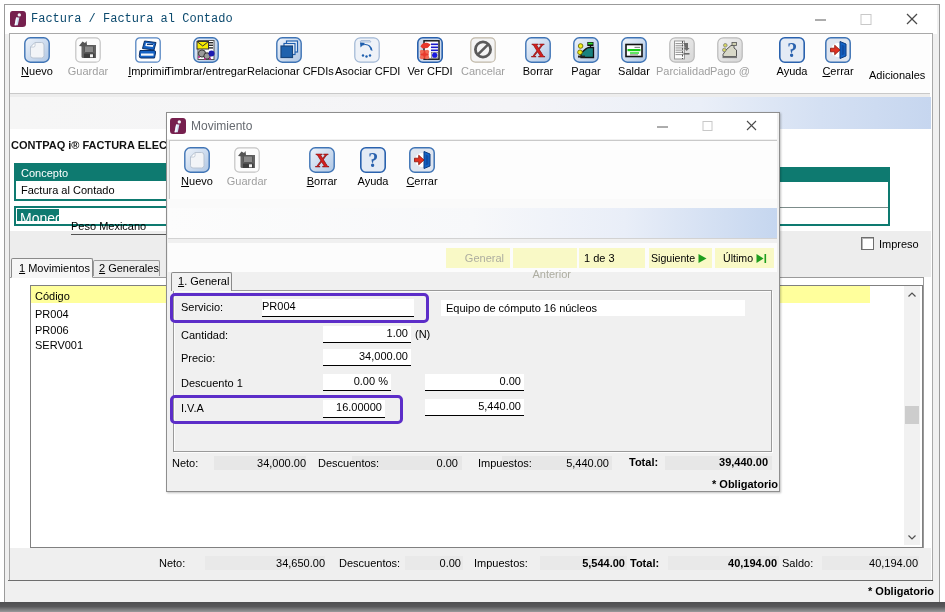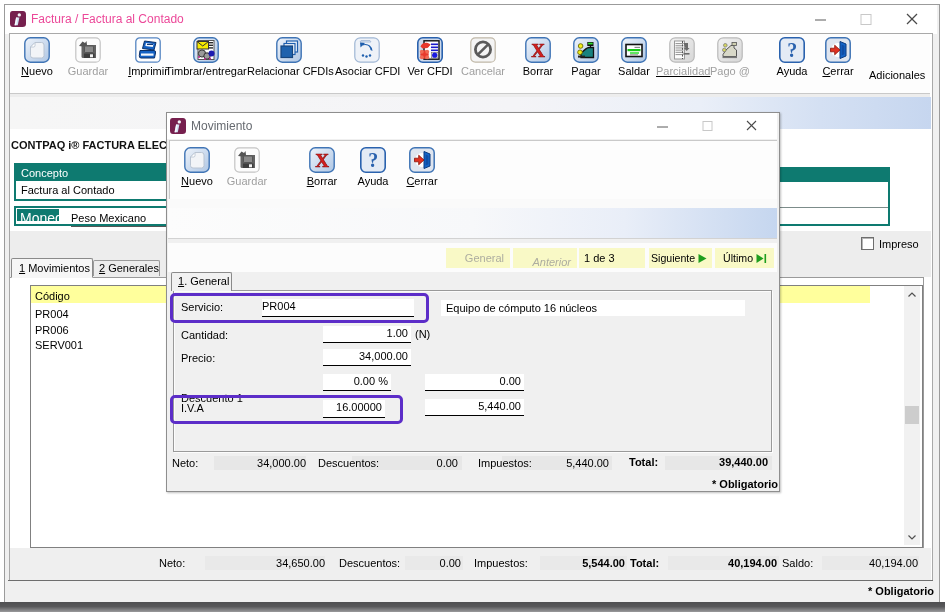--- a/index.html
+++ b/index.html
@@ -25,21 +25,21 @@
 <div class="abs" id="winframe" style="left:4px;top:4px;width:934px;height:598px;border:1px solid #9b9b9b;background:#f0f0f0;"></div>
 
 <div class="abs" style="left:5px;top:5px;width:932px;height:29px;background:#ffffff;"></div>
 
 <svg class="abs" style="left:10px;top:11px" width="16" height="16" viewBox="0 0 16 16">
  <path d="M2.5 0 H13 Q16 0 16 3.5 V13 Q16 16 12.5 16 H3 Q0 16 0 12.5 V3 Q0 0 2.5 0 Z" fill="#76204e"></path>
  <circle cx="9.3" cy="3.9" r="1.7" fill="#f2f2f6"></circle>
  <path d="M6.1 6.6 L9.4 6.6 L7.8 14.2 L4.6 14.2 Z" fill="#cfe0f2"></path>
  <path d="M6.1 6.6 L7.6 6.6 L6.2 14.2 L4.6 14.2 Z" fill="#f8fbff"></path>
 </svg>
-<div class="abs" style="left:31px;top:12px;font-size:12px;color:#ec4899;">Factura / Factura al Contado</div>
+<div class="abs" style="left:31px;top:12px;font-size:12px;color:#0c4a6e;font-family:Liberation Mono, monospace;">Factura / Factura al Contado</div>
 
 <svg class="abs" style="left:813px;top:10px" width="115" height="18" viewBox="0 0 115 18">
  <line x1="2" y1="10" x2="13" y2="10" stroke="#5a5a5a" stroke-width="1"></line>
  <rect x="48" y="4.5" width="10" height="10" fill="none" stroke="#c8c8c8" stroke-width="1"></rect>
  <line x1="94" y1="4" x2="104" y2="14" stroke="#4a4a4a" stroke-width="1.2"></line>
  <line x1="104" y1="4" x2="94" y2="14" stroke="#4a4a4a" stroke-width="1.2"></line>
 </svg>
 
 <div class="abs" style="left:9px;top:33px;width:922px;height:568px;border:1px solid #a9a9a9;border-bottom:none;background:#ffffff;"></div>
 
@@ -194,21 +194,21 @@
 <rect x="0.8" y="0.8" width="24.4" height="24.4" rx="5.5" fill="url(#bg1)" stroke="#3f74b5" stroke-width="1.4"></rect>
 <rect x="5" y="7.5" width="16" height="12" fill="#ffffff" stroke="#111" stroke-width="1.6"></rect>
 <rect x="13.5" y="9.8" width="5.5" height="1.2" fill="#8a8a8a"></rect>
 <rect x="6.5" y="12" width="13" height="2.2" fill="#16c816"></rect>
 <rect x="9" y="15.2" width="9" height="1.6" fill="#3ae03a"></rect>
 <rect x="9" y="17.3" width="8" height="1" fill="#8a8a8a"></rect>
 </svg>
       <div class="tlb">Saldar</div>
     </div>
 
-<div class="tb" style="left:656px;top:37px;width:52px;text-decoration:underline;">
+<div class="tb" style="left:656px;top:37px;width:52px;">
 <svg width="26" height="26" viewBox="0 0 26 26">
 <rect x="0.8" y="0.8" width="24.4" height="24.4" rx="5.5" fill="url(#bg2)" stroke="#b9b9b9" stroke-width="1.2"></rect>
 <rect x="5.5" y="4" width="10" height="18" fill="#fcfcfc" stroke="#999"></rect>
 <g fill="#9a9a9a">
 <rect x="6.5" y="6" width="8" height="1.1"></rect>
           <rect x="6.5" y="8.2" width="8" height="1.1"></rect>
 <rect x="6.5" y="10.4" width="8" height="1.1"></rect>
           <rect x="6.5" y="12.6" width="8" height="1.1"></rect>
 <rect x="6.5" y="14.8" width="8" height="1.1"></rect>
           <rect x="6.5" y="17" width="8" height="1.1"></rect>
@@ -259,21 +259,21 @@
 
 <div class="abs" style="left:14px;top:163px;width:740px;height:34px;border:2px solid #0e7a70;background:#fff;">
   <div class="abs" style="left:0;top:0;width:100%;height:16px;background:#0e7a70;"></div>
   <div class="abs" style="left:5px;top:2px;font-size:11px;color:#fff;">Concepto</div>
   <div class="abs t11" style="left:5px;top:19px;">Factura al Contado</div>
 </div>
 
 <div class="abs" style="left:14px;top:206px;width:740px;height:16px;border:2px solid #0e7a70;background:#fff;">
   <div class="abs" style="left:1px;top:1px;width:42px;height:12px;background:#0e7a70;"></div>
   <div class="abs" style="left:4px;top:2px;font-size:14px;color:#fff;text-align:center;">Moneda</div>
-  <div class="abs t11" style="left:55px;top:4px;border-bottom:1px solid #555;padding:0 4px 1px 0;">Peso Mexicano&nbsp;&nbsp;&nbsp;&nbsp;&nbsp;&nbsp;&nbsp;&nbsp;&nbsp;&nbsp;&nbsp;</div>
+  <div class="abs t11" style="left:55px;top:12px;border-bottom:1px solid #555;padding:0 4px 1px 0;">Peso Mexicano&nbsp;&nbsp;&nbsp;&nbsp;&nbsp;&nbsp;&nbsp;&nbsp;&nbsp;&nbsp;&nbsp;</div>
 </div>
 
 <div class="abs" style="left:779px;top:167px;width:109px;height:57px;background:#ffffff;border-right:2px solid #0e7a70;border-bottom:2px solid #0e7a70;"></div>
 <div class="abs" style="left:779px;top:167px;width:111px;height:15px;background:#0e7a70;"></div>
 <div class="abs" style="left:779px;top:207px;width:109px;height:1px;background:#7c8c8a;"></div>
 
 <div class="abs" style="left:861px;top:237px;width:11px;height:11px;background:#fff;border:1px solid #6e6e6e;box-shadow:inset 1px 1px 0 #b5b5b5;"></div>
 <div class="abs t11" style="left:879px;top:238px;">Impreso</div>
 
 <div class="abs" style="left:93px;top:260px;width:65px;height:15px;background:#ececec;border:1px solid #9a9a9a;border-bottom:none;border-radius:2px 2px 0 0;"></div>
@@ -390,21 +390,21 @@
       </div>
 </div>
 
 <div class="abs" style="left:168px;top:199px;width:609px;height:9px;background:#fafafa;"></div>
 <div class="abs" style="left:168px;top:208px;width:609px;height:30px;background:linear-gradient(to right,#fcfcfc 0%,#f7f8fa 50%,#e9eef8 75%,#c5d6ef 100%);border-bottom:1px solid #d2d2d2;"></div>
 
 <div class="abs" style="left:168px;top:243px;width:609px;height:29px;background:#fcfcfc;"></div>
 <div class="abs" style="left:446px;top:248px;width:64px;height:20px;background:#f9f9c6;"></div>
 <div class="abs t11g r" style="left:446px;top:252px;width:58px;color:#adada0;">General</div>
 <div class="abs" style="left:513px;top:248px;width:64px;height:20px;background:#f9f9c6;"></div>
-<div class="abs t11g r" style="left:513px;top:256px;width:58px;color:#adada0;font-style:italic;">Anterior</div>
+<div class="abs t11g r" style="left:513px;top:268px;width:58px;color:#adada0;">Anterior</div>
 <div class="abs" style="left:579px;top:248px;width:66px;height:20px;background:#f9f9c6;"></div>
 <div class="abs t11" style="left:584px;top:252px;">1 de 3</div>
 <div class="abs" style="left:649px;top:248px;width:63px;height:20px;background:#f9f9c6;"></div>
 <div class="abs t11" style="left:651px;top:252px;font-size:10.6px;">Siguiente</div>
 <svg class="abs" style="left:697px;top:253px;" width="11" height="11">
       <path d="M1.5 1 L9.5 5.5 L1.5 10 Z" fill="#1e9e1e"></path>
     </svg>
 <div class="abs" style="left:715px;top:248px;width:59px;height:20px;background:#f9f9c6;"></div>
 <div class="abs t11" style="left:723px;top:252px;font-size:10.6px;">Último</div>
 <svg class="abs" style="left:756px;top:253px;" width="11" height="11">
@@ -420,21 +420,21 @@
 <div class="abs t11" style="left:181px;top:301px;">Servicio:</div>
 <div class="field" style="left:262px;top:299px;width:152px;height:16px;padding-top:1px;">PR004</div>
 <div class="abs" style="left:441px;top:300px;width:304px;height:16px;background:#fff;"></div>
 <div class="abs t11" style="left:446px;top:302px;">Equipo de cómputo 16 núcleos</div>
 <div class="abs" style="left:170px;top:293px;width:253px;height:24px;border:3px solid #5c2dc8;border-radius:5px;"></div>
 <div class="abs t11" style="left:181px;top:329px;">Cantidad:</div>
 <div class="field r" style="left:323px;top:326px;width:88px;height:15px;padding-top:1px;">1.00&nbsp;</div>
 <div class="abs t11" style="left:415px;top:328px;">(N)</div>
 <div class="abs t11" style="left:181px;top:352px;">Precio:</div>
 <div class="field r" style="left:323px;top:349px;width:88px;height:15px;padding-top:1px;">34,000.00&nbsp;</div>
-<div class="abs t11" style="left:181px;top:377px;margin-top:15px;">Descuento 1</div>
+<div class="abs t11" style="left:181px;top:377px;">Descuento 1</div>
 <div class="field r" style="left:323px;top:374px;width:68px;height:15px;padding-top:1px;">0.00 %&nbsp;</div>
 <div class="field r" style="left:425px;top:374px;width:99px;height:15px;padding-top:1px;">0.00&nbsp;</div>
 <div class="abs t11" style="left:181px;top:402px;">I.V.A</div>
 <div class="field r" style="left:323px;top:400px;width:62px;height:16px;padding-top:1px;">16.00000&nbsp;</div>
 <div class="field r" style="left:425px;top:399px;width:99px;height:15px;padding-top:1px;">5,440.00&nbsp;</div>
 <div class="abs" style="left:170px;top:395px;width:227px;height:23px;border:3px solid #5c2dc8;border-radius:5px;"></div>
 
 <div class="patch" style="left:214px;top:456px;width:92px;height:14px;background:#e7e7e7;"></div>
 <div class="patch" style="left:352px;top:456px;width:110px;height:14px;background:#e7e7e7;"></div>
 <div class="patch" style="left:502px;top:456px;width:110px;height:14px;background:#e7e7e7;"></div>

